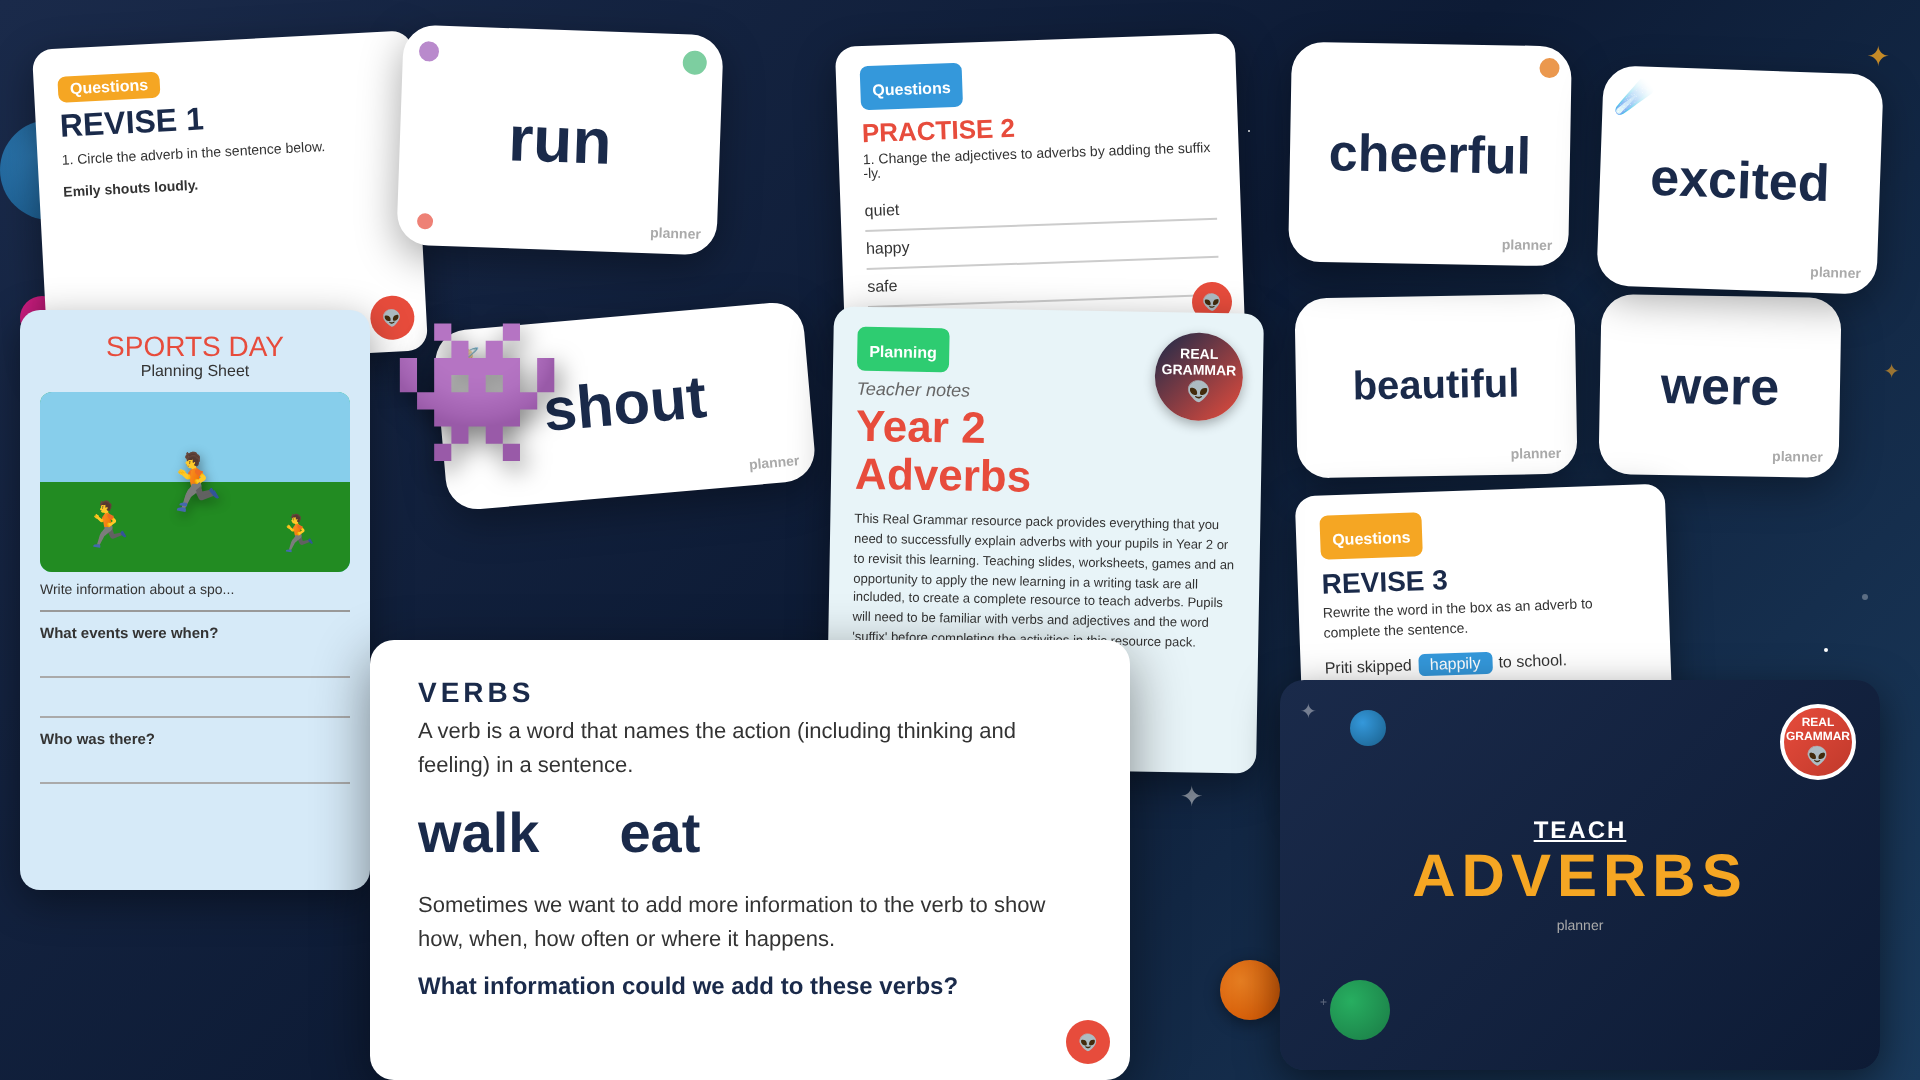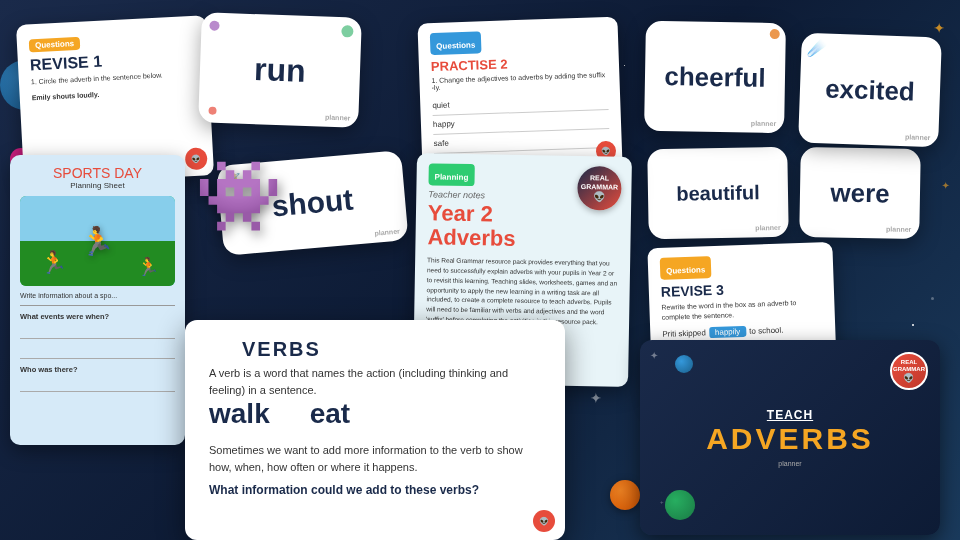--- a/index.html
+++ b/index.html
@@ -93,32 +93,32 @@
     }
 
     
     .teach-card {
       background: white;
       border-radius: 12px;
       box-shadow: 0 8px 28px rgba(0,0,0,0.45);
       padding: 18px 24px;
     }
     .teach-card .tc-section {
-      font-size: 20px;
+      font-size: 14px;
       font-weight: 900;
       color: #1a2a4a;
       letter-spacing: 2px;
       text-transform: uppercase;
       margin-bottom: 4px;
-      margin-left: 33px;
     }
     .teach-card .tc-body {
       font-size: 11px;
       color: #333;
       line-height: 1.5;
+      margin-bottom: 10px;
     }
     .teach-card .tc-words {
       font-size: 28px;
       font-weight: 900;
       color: #1a2a4a;
       display: flex;
       gap: 40px;
       margin-bottom: 12px;
     }
     .teach-card .tc-body2 {

